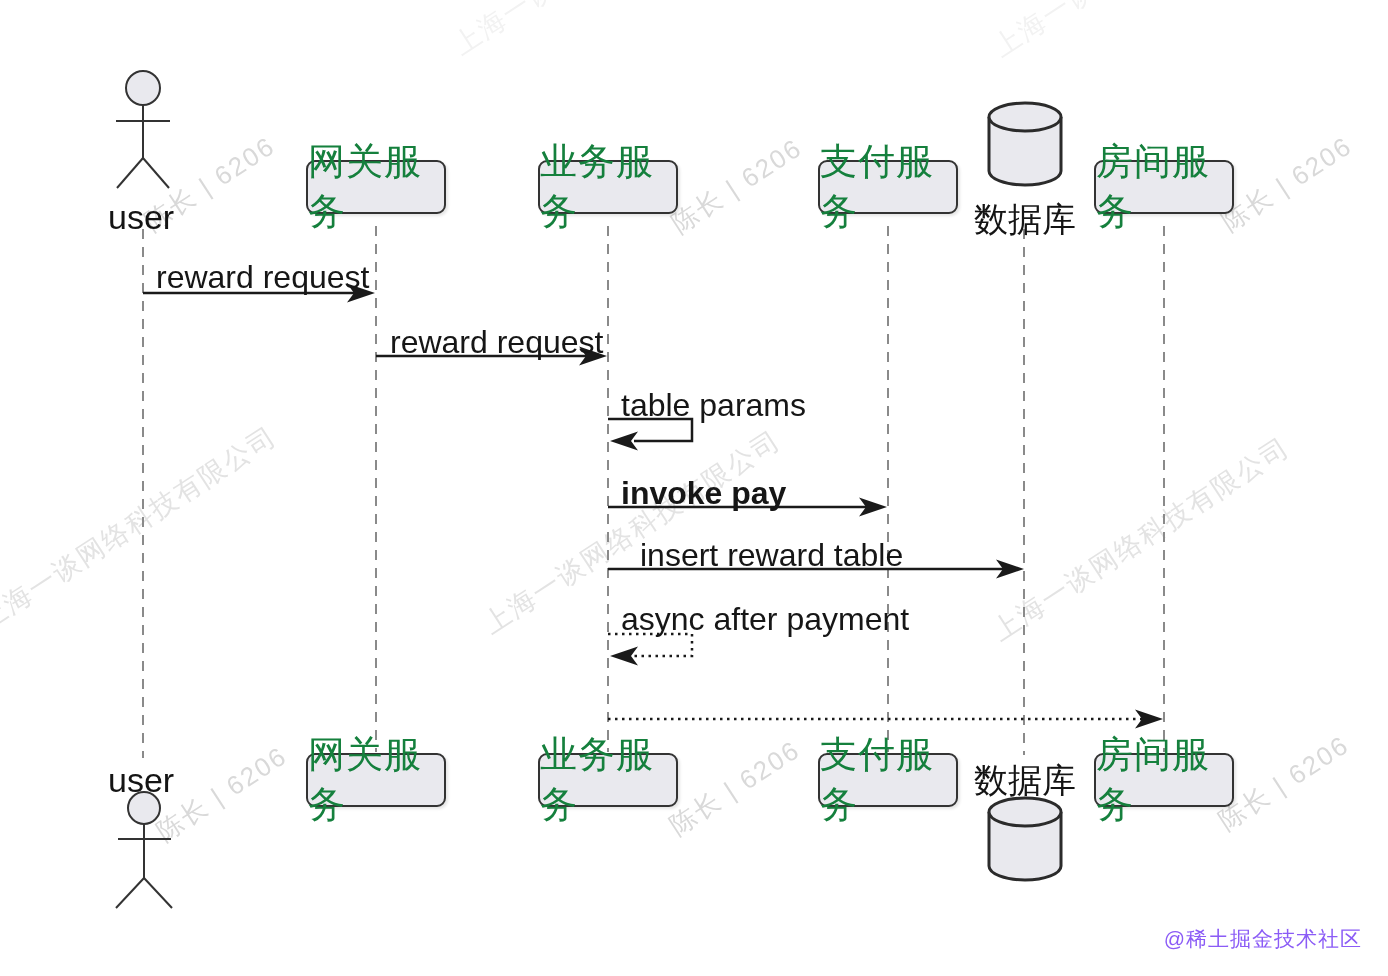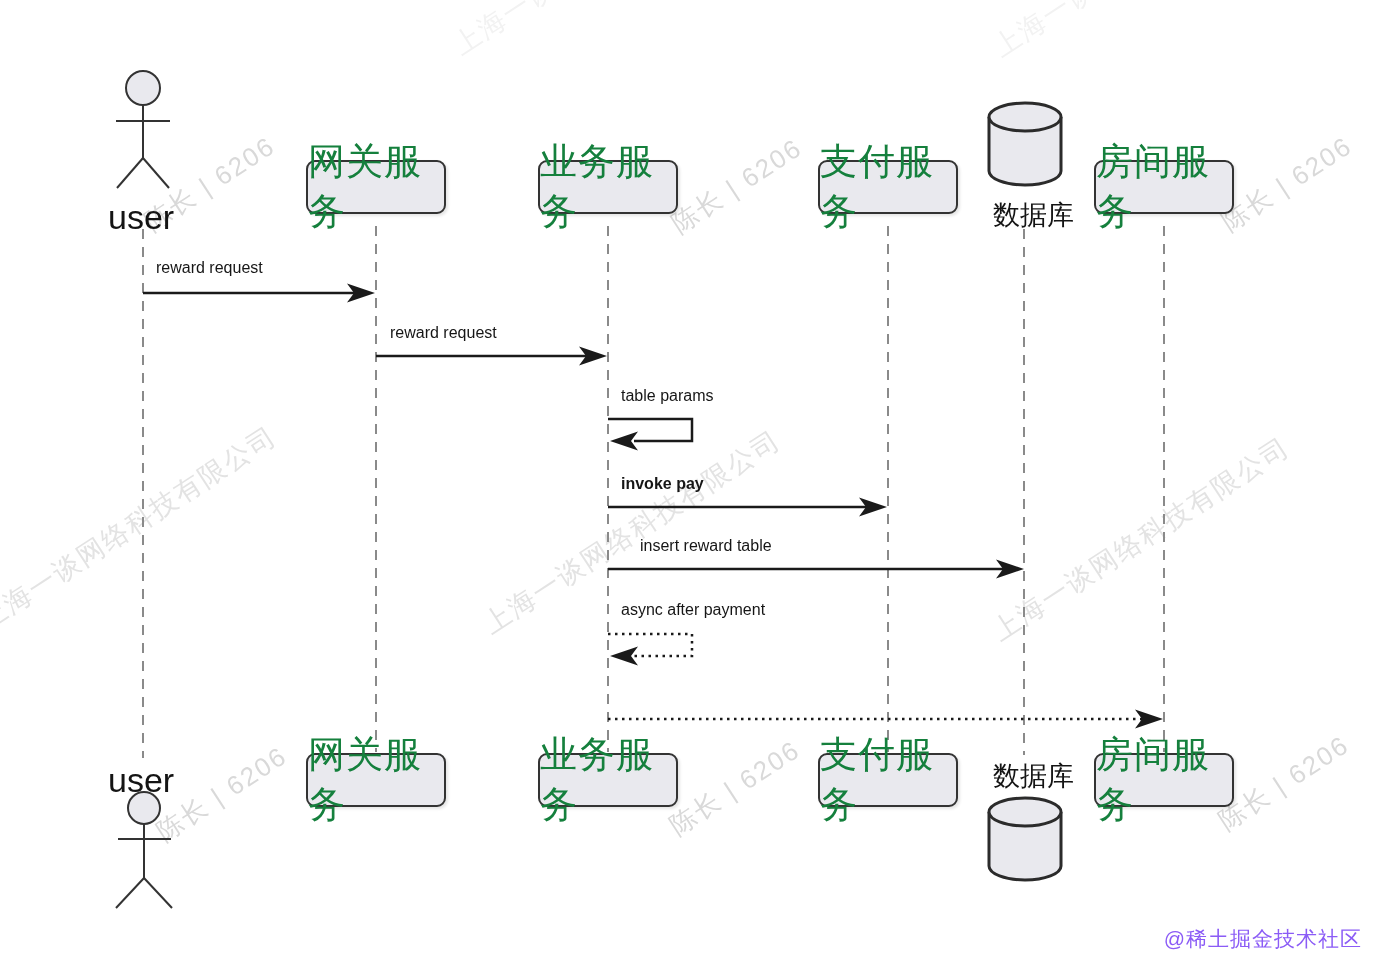--- a/index.html
+++ b/index.html
@@ -42,26 +42,26 @@
     justify-content: center;
     font-size: 37px;
     font-weight: 500;
     color: #15803d;
     letter-spacing: 1px;
     box-shadow: 2px 2px 3px rgba(0,0,0,0.10);
   }
 
   .plabel { position: absolute; z-index: 3; color: #141414; white-space: nowrap; }
   .user-label { font-size: 34px; }
-  .db-label   { font-size: 27px; font-weight: 500; width: 100px; text-align: right; }
+  .db-label   { font-size: 34px; font-weight: 500; width: 100px; text-align: left; }
 
   .msg-label {
     position: absolute;
     z-index: 3;
-    font-size: 16px;
+    font-size: 32px;
     color: #161616;
     white-space: nowrap;
   }
 
   .credit {
     position: absolute;
     z-index: 4;
     right: 26px;
     bottom: 23px;
     font-size: 21px;

